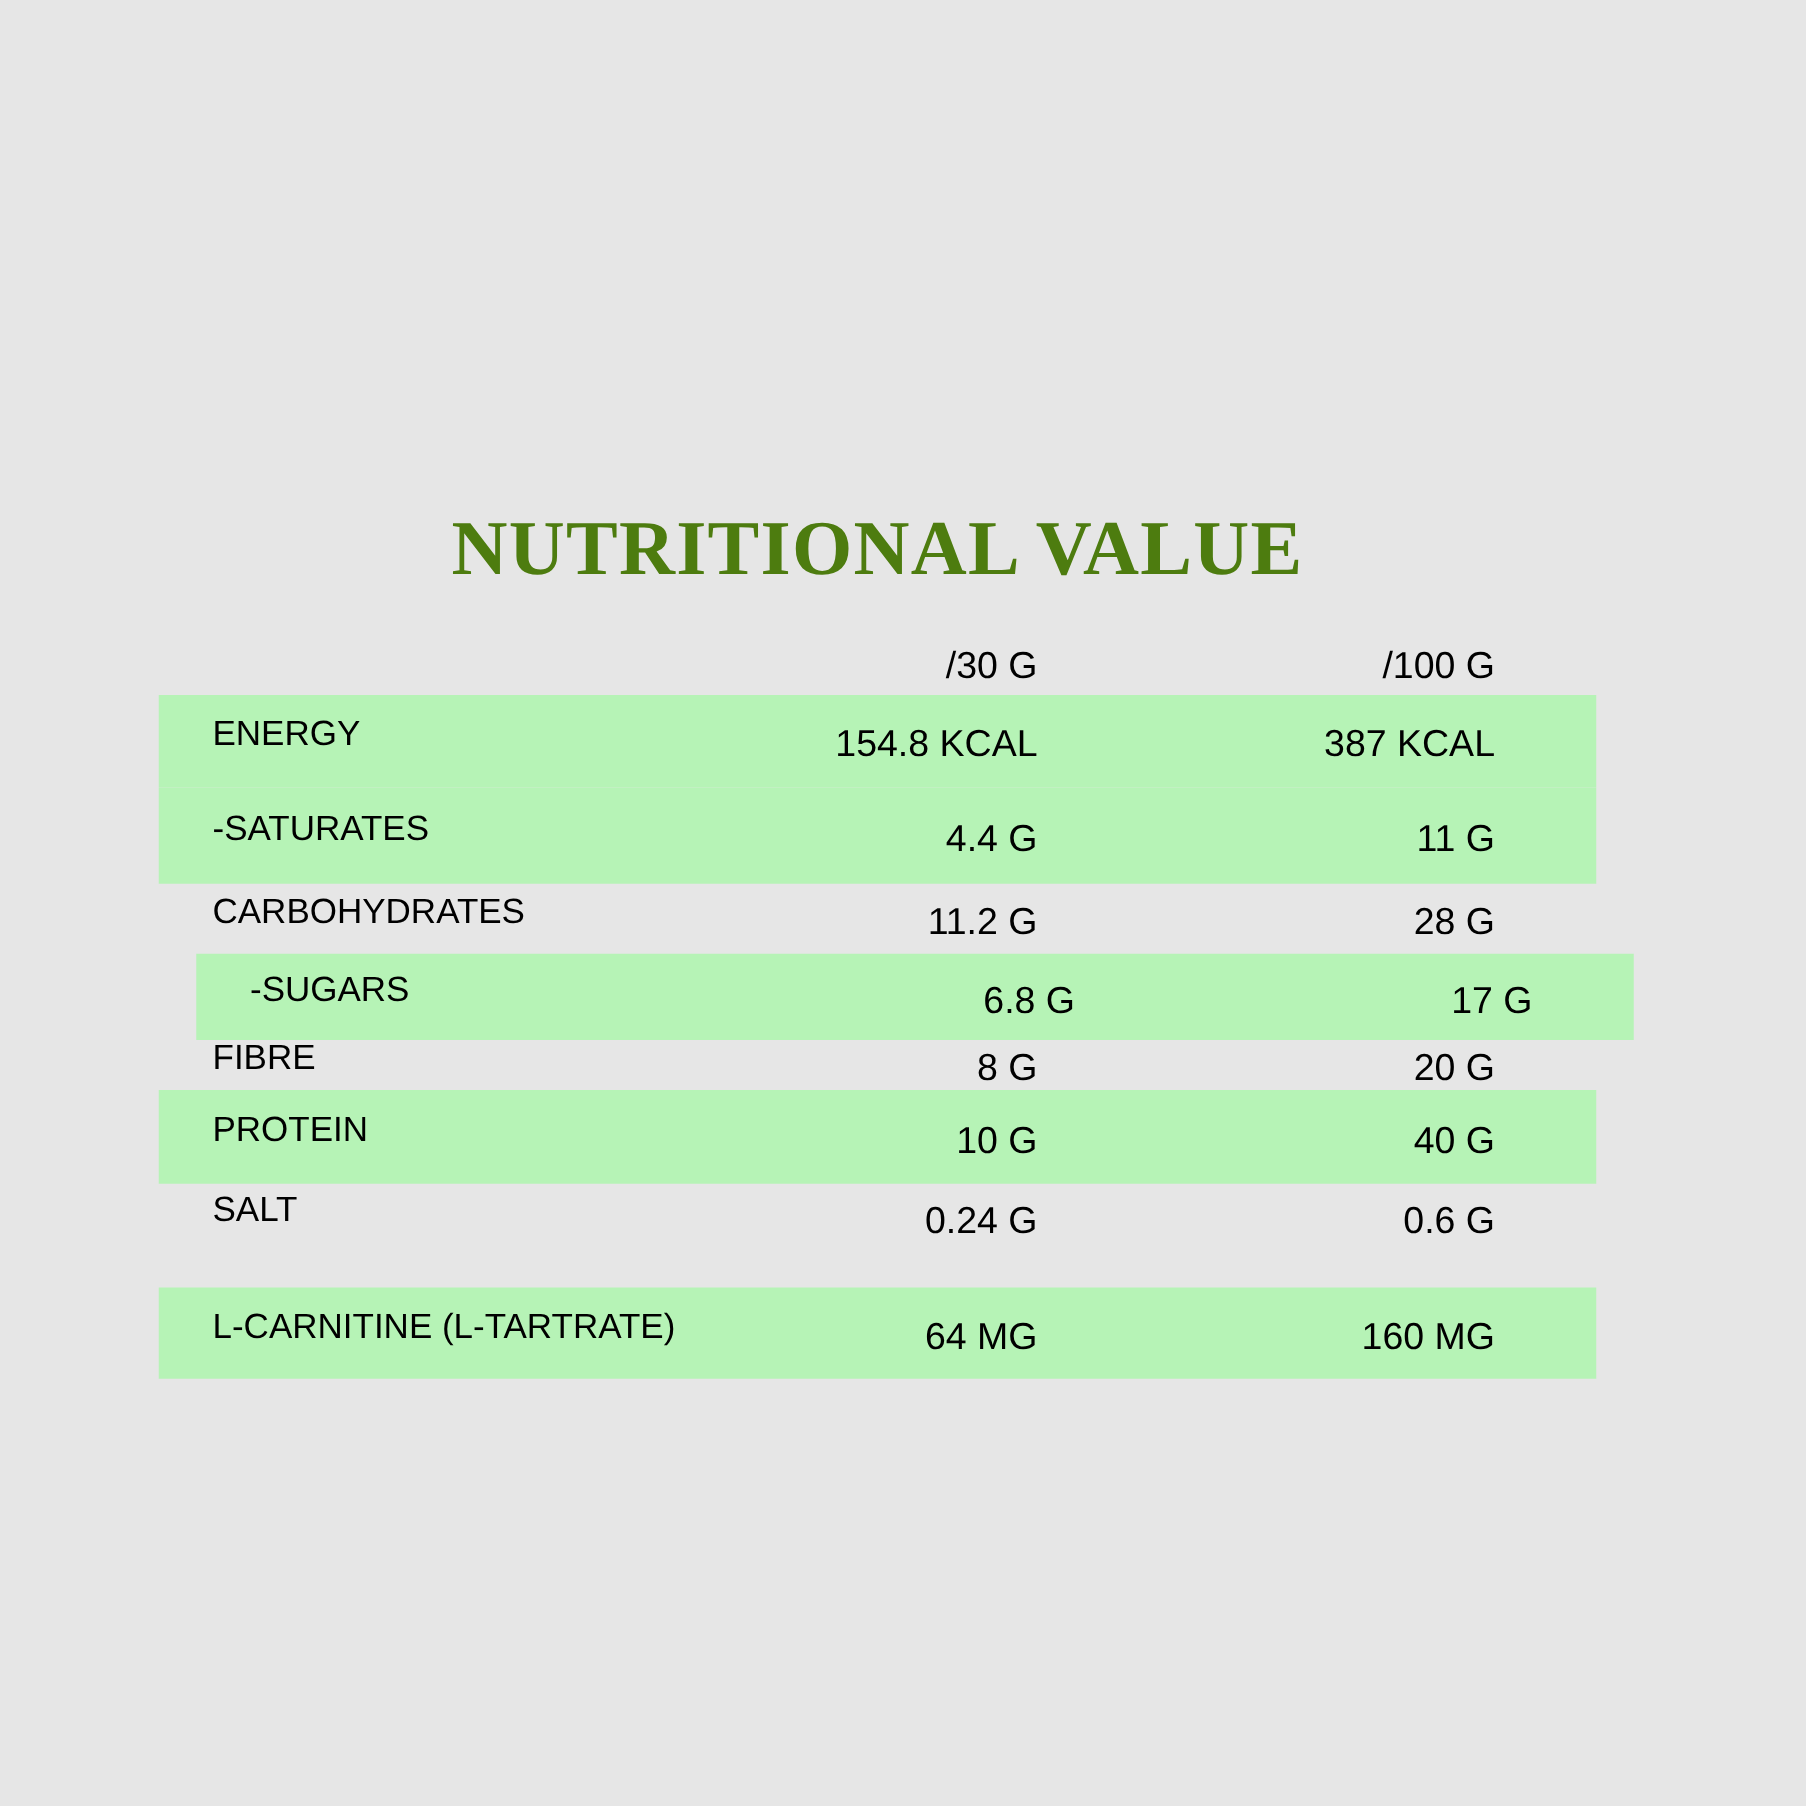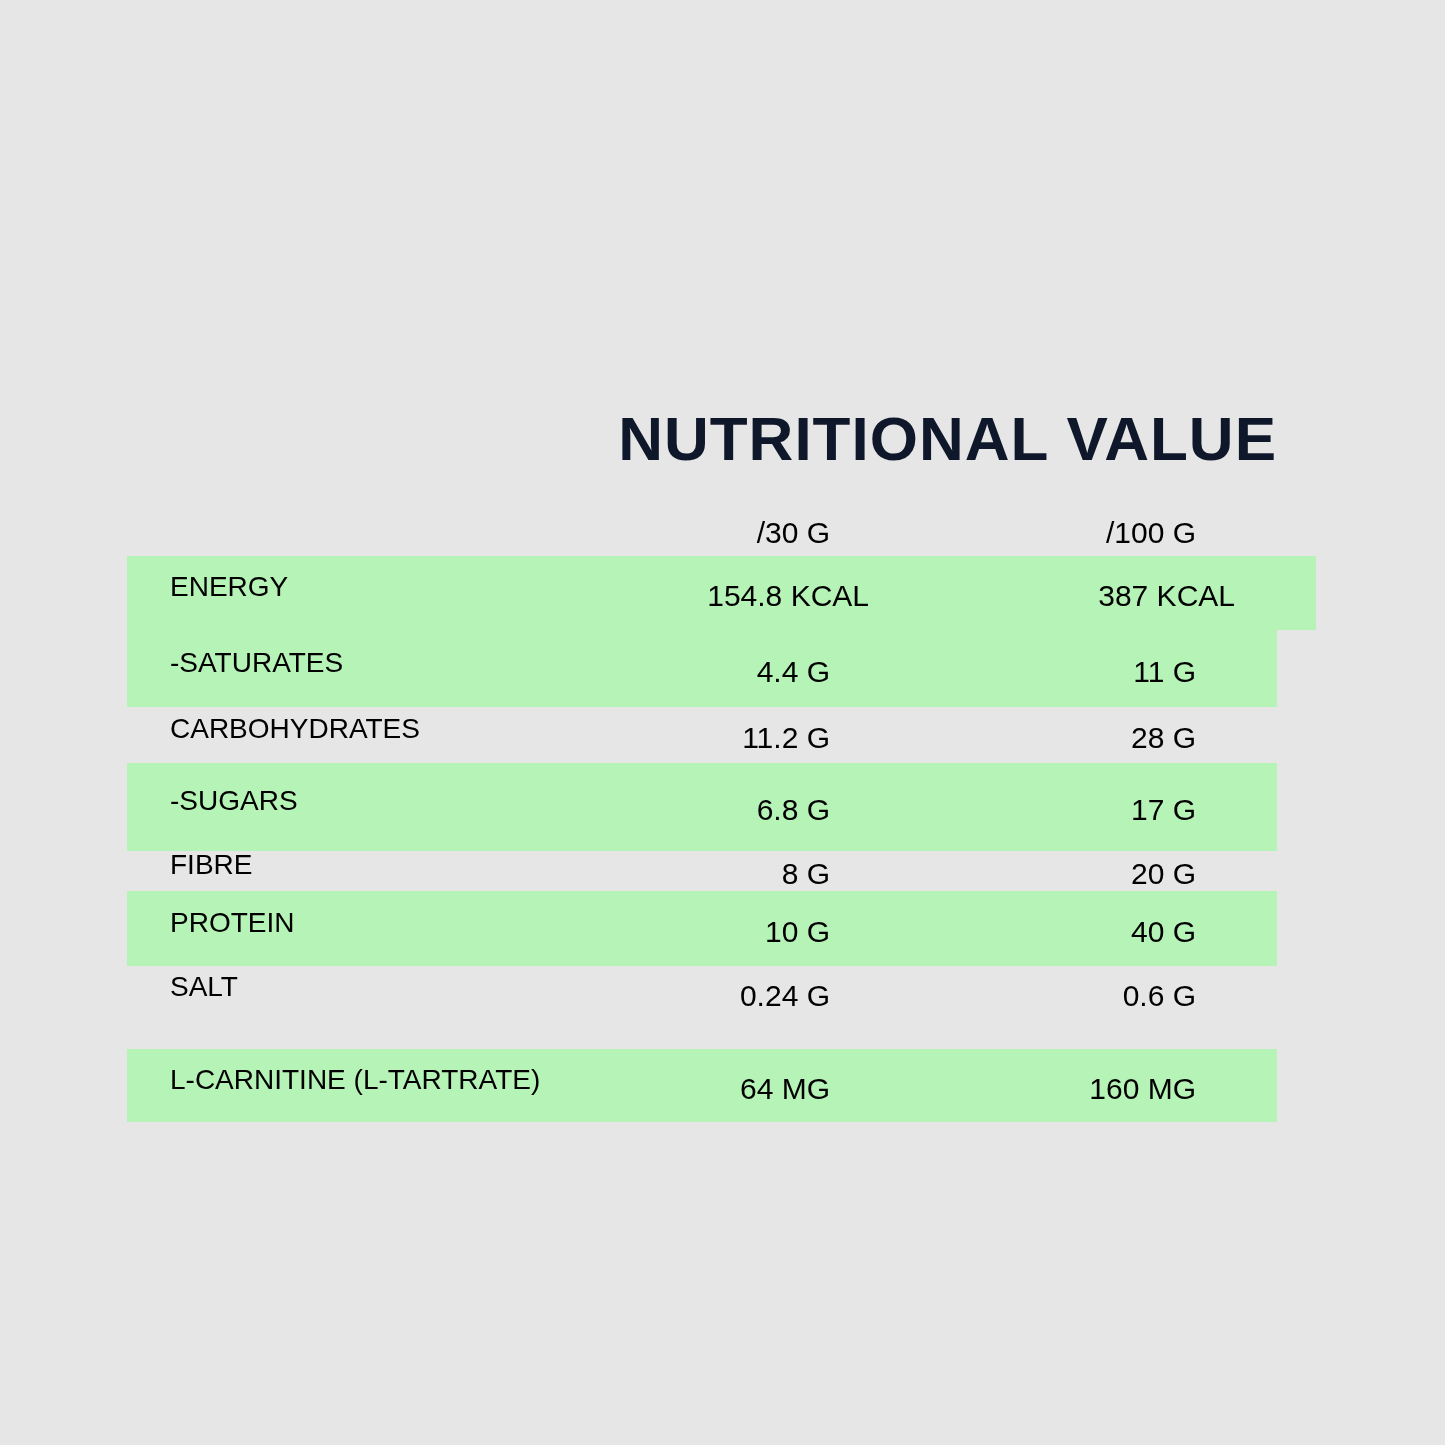--- a/index.html
+++ b/index.html
@@ -16,27 +16,28 @@
     position: relative;
     width: 1445px;
     height: 1445px;
     background: #e6e6e6;
   }
   .page-title {
     position: absolute;
     left: 127px;
     top: 408px;
     width: 1150px;
-    text-align: right;
+    text-align: center;
     font-size: 62px;
     font-weight: bold;
     letter-spacing: 1px;
-    color: #0f172a;
+    color: #4d7c0f;
     line-height: 1;
     white-space: nowrap;
+    font-family: Liberation Serif, serif;
   }
   .table {
     position: absolute;
     left: 127px;
     top: 490px;
     width: 1150px;
   }
   .header-row {
     position: relative;
     height: 66px;
@@ -47,25 +48,25 @@
     font-size: 30px;
     color: #000;
     line-height: 1.15;
     white-space: nowrap;
   }
   .row {
     position: relative;
     width: 100%;
   }
   .row.highlight { background: #b6f3b6; }
-  .r1 { height: 74px; padding-left: 39px; }
+  .r1 { height: 74px; }
   .r2 { height: 40px; }
   .r3 { height: 77px; }
   .r4 { height: 56px; }
-  .r5 { height: 88px; }
+  .r5 { height: 69px; margin-left: 30px; }
   .r6 { height: 40px; }
   .r7 { height: 75px; }
   .r8 { height: 54px; }
   .r9 { height: 73px; margin-top: 29px; }
   .row-label {
     position: absolute;
     left: 43px;
     top: calc(50% - 6px);
     transform: translateY(-50%);
     font-size: 28px;

